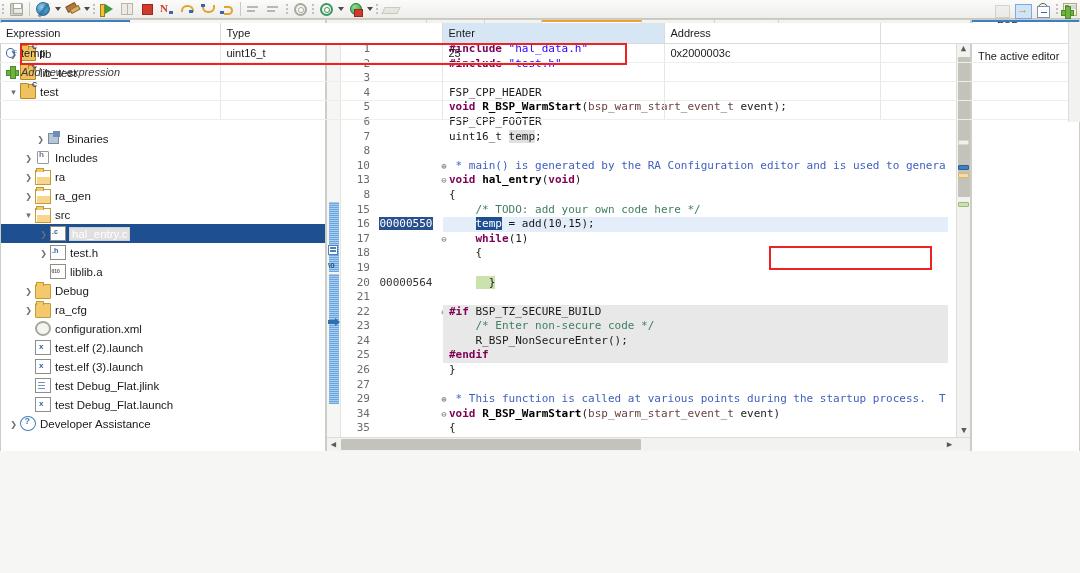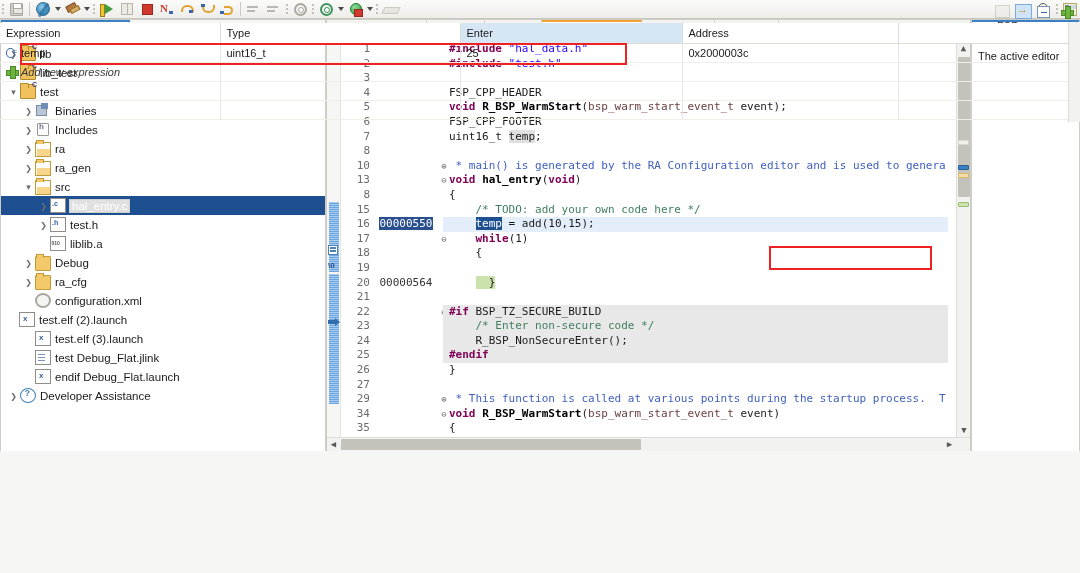--- a/index.html
+++ b/index.html
@@ -222,21 +222,21 @@
   .btab { display:flex;align-items:center;gap:5px;padding:0 8px;height:22px;font-size:11px;
           border-right:1px solid #d6d6d0;}
   .btab.active{background:#fff;border-top:2px solid #3b7fc4;}
   .btab-tools{margin-left:auto;display:flex;align-items:center;gap:5px;padding:0 8px;}
 
   .tbl { width:100%; border-collapse:collapse; font-size:11px; table-layout:fixed;}
   .tbl th { text-align:left; font-weight:normal; height:20px; padding:0 6px;
             border-right:1px solid #dcdcd6; border-bottom:1px solid #dcdcd6; background:#fff;}
   .tbl th.valcol { background:#d6e6f5; }
   .tbl td { height:19px; padding:0 6px; border-right:1px solid #e8e8e2; border-bottom:1px solid #efefe9;}
-  .c1{width:220px;} .c2{width:240px;} .c3{width:222px;} .c4{width:216px;} .c5{width:200px;}
+  .c1{width:220px;} .c2{width:222px;} .c3{width:222px;} .c4{width:216px;} .c5{width:200px;}
   .expr-cell{display:flex;align-items:center;gap:4px;}
   .ic-var{width:11px;height:11px;position:relative;}
   .ic-var:before{content:"";position:absolute;left:0;top:1px;width:7px;height:8px;border:1.4px solid #3a66b0;border-radius:50%;}
   .ic-var:after{content:"=";position:absolute;left:6px;top:-1px;font-size:9px;color:#3a66b0;}
   .ic-plus{width:11px;height:11px;position:relative;}
   .ic-plus:before{content:"";position:absolute;left:0;top:4px;width:11px;height:3.5px;background:#6cb33f;border:1px solid #4d8a2a;}
   .ic-plus:after{content:"";position:absolute;left:4px;top:0px;width:3.5px;height:11px;background:#6cb33f;border:1px solid #4d8a2a;}
   .add-new{font-style:italic;color:#3a3a3a;}
   .ic-bt-a{width:15px;height:13px;opacity:.45;background:#e7e7e1;border:1px solid #aaaaa2;}
   .ic-bt-b{width:17px;height:15px;background:#cfe4f7;border:1px solid #7faad6;position:relative;}
@@ -374,21 +374,21 @@
         <div class="trow" style="padding-left: 6px;">
           <span class="exp closed"></span>
           <span class="ti ic-proj"></span>
           <span class="lbl">lib_test</span>
         </div>
         <div class="trow" style="padding-left: 6px;">
           <span class="exp open"></span>
           <span class="ti ic-proj"></span>
           <span class="lbl">test</span>
         </div>
-        <div class="trow" style="padding-left: 21px;">
+        <div class="trow" style="padding-left: 33px; margin-top: 28px;">
           <span class="exp closed"></span>
           <span class="ti ic-bin"></span>
           <span class="lbl">Binaries</span>
         </div>
         <div class="trow" style="padding-left: 21px;">
           <span class="exp closed"></span>
           <span class="ti ic-incl"></span>
           <span class="lbl">Includes</span>
         </div>
         <div class="trow" style="padding-left: 21px;">
@@ -429,39 +429,39 @@
         <div class="trow" style="padding-left: 21px;">
           <span class="exp closed"></span>
           <span class="ti ic-folder"></span>
           <span class="lbl">ra_cfg</span>
         </div>
         <div class="trow" style="padding-left: 21px;">
           <span class="exp "></span>
           <span class="ti ic-xml"></span>
           <span class="lbl">configuration.xml</span>
         </div>
-        <div class="trow" style="padding-left: 5px;">
+        <div class="trow" style="padding-left: 21px;">
           <span class="exp "></span>
           <span class="ti ic-launch"></span>
           <span class="lbl">test.elf (2).launch</span>
         </div>
         <div class="trow" style="padding-left: 21px;">
           <span class="exp "></span>
           <span class="ti ic-launch"></span>
           <span class="lbl">test.elf (3).launch</span>
         </div>
         <div class="trow" style="padding-left: 21px;">
           <span class="exp "></span>
           <span class="ti ic-log"></span>
           <span class="lbl">test Debug_Flat.jlink</span>
         </div>
         <div class="trow" style="padding-left: 21px;">
           <span class="exp "></span>
           <span class="ti ic-launch"></span>
-          <span class="lbl">endif Debug_Flat.launch</span>
+          <span class="lbl">test Debug_Flat.launch</span>
         </div>
         <div class="trow" style="padding-left: 6px;">
           <span class="exp closed"></span>
           <span class="ti ic-q"></span>
           <span class="lbl">Developer Assistance</span>
         </div>
       </div>
   </div>
 
   <div class="view" id="editor">

